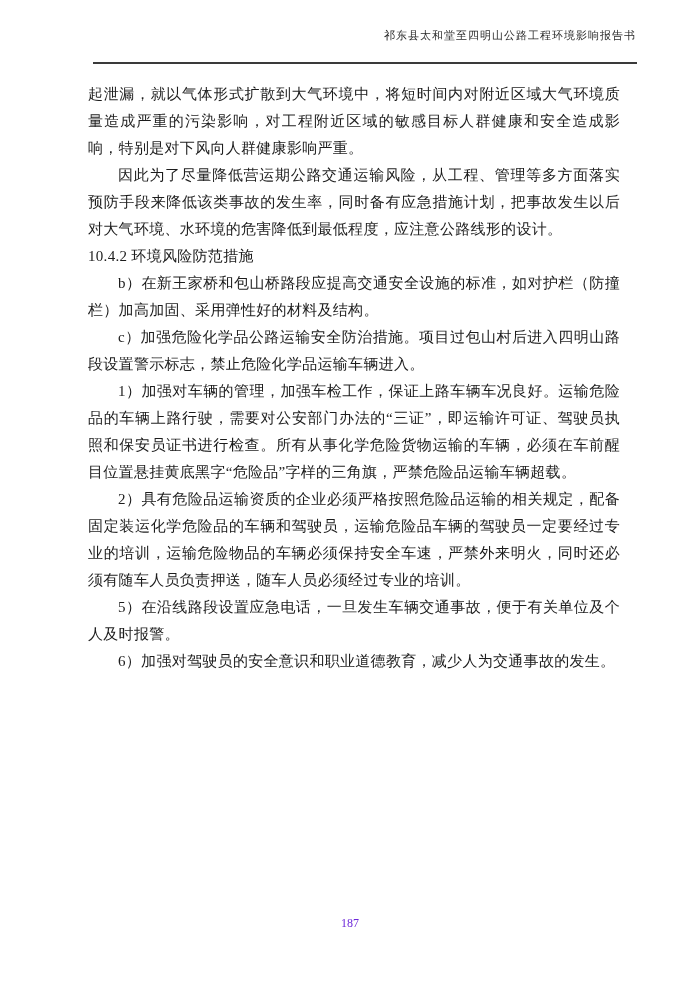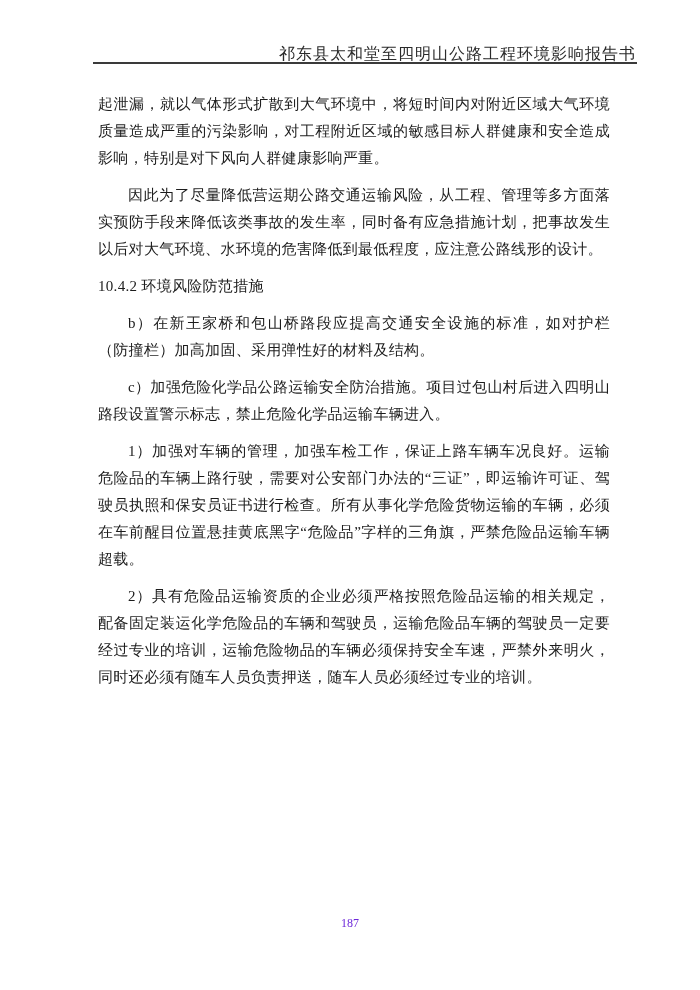--- a/index.html
+++ b/index.html
@@ -11,23 +11,23 @@
     position: relative;
     width: 700px;
     height: 990px;
     background: #ffffff;
     font-family: "Liberation Serif", "DejaVu Serif", serif;
     color: #1c1c1c;
     overflow: hidden;
   }
   .header-title {
     position: absolute;
-    top: 44px;
+    top: 28px;
     right: 64px;
-    font-size: 16px;
+    font-size: 11px;
     letter-spacing: 1px;
     color: #2a2a2a;
     white-space: nowrap;
   }
   .header-rule {
     position: absolute;
     top: 62px;
     left: 93px;
     width: 544px;
     height: 2px;
@@ -37,21 +37,21 @@
     position: absolute;
     top: 81px;
     left: 88px;
     width: 532px;
     font-size: 15px;
     line-height: 27px;
     text-align: justify;
     letter-spacing: 0.3px;
   }
   .doc-body p {
-    margin: 10px;
+    margin: 0;
     padding: 0;
   }
   .doc-body p.body {
     text-indent: 2em;
   }
   .doc-body p.continuation {
     text-indent: 0;
   }
   .doc-body p.heading {
     text-indent: 0;
@@ -76,16 +76,18 @@
   <div class="header-rule"></div>
 
   <div class="doc-body">
       <p class="continuation">起泄漏，就以气体形式扩散到大气环境中，将短时间内对附近区域大气环境质量造成严重的污染影响，对工程附近区域的敏感目标人群健康和安全造成影响，特别是对下风向人群健康影响严重。</p>
       <p class="body">因此为了尽量降低营运期公路交通运输风险，从工程、管理等多方面落实预防手段来降低该类事故的发生率，同时备有应急措施计划，把事故发生以后对大气环境、水环境的危害降低到最低程度，应注意公路线形的设计。</p>
       <p class="heading">10.4.2 环境风险防范措施</p>
       <p class="body">b）在新王家桥和包山桥路段应提高交通安全设施的标准，如对护栏（防撞栏）加高加固、采用弹性好的材料及结构。</p>
       <p class="body">c）加强危险化学品公路运输安全防治措施。项目过包山村后进入四明山路段设置警示标志，禁止危险化学品运输车辆进入。</p>
       <p class="body">1）加强对车辆的管理，加强车检工作，保证上路车辆车况良好。运输危险品的车辆上路行驶，需要对公安部门办法的“三证”，即运输许可证、驾驶员执照和保安员证书进行检查。所有从事化学危险货物运输的车辆，必须在车前醒目位置悬挂黄底黑字“危险品”字样的三角旗，严禁危险品运输车辆超载。</p>
       <p class="body">2）具有危险品运输资质的企业必须严格按照危险品运输的相关规定，配备固定装运化学危险品的车辆和驾驶员，运输危险品车辆的驾驶员一定要经过专业的培训，运输危险物品的车辆必须保持安全车速，严禁外来明火，同时还必须有随车人员负责押送，随车人员必须经过专业的培训。</p>
+      <p class="body">5）在沿线路段设置应急电话，一旦发生车辆交通事故，便于有关单位及个人及时报警。</p>
+      <p class="body">6）加强对驾驶员的安全意识和职业道德教育，减少人为交通事故的发生。</p>
     </div>
 
   <div class="page-number">187</div>
 </div>
 
 </body></html>

